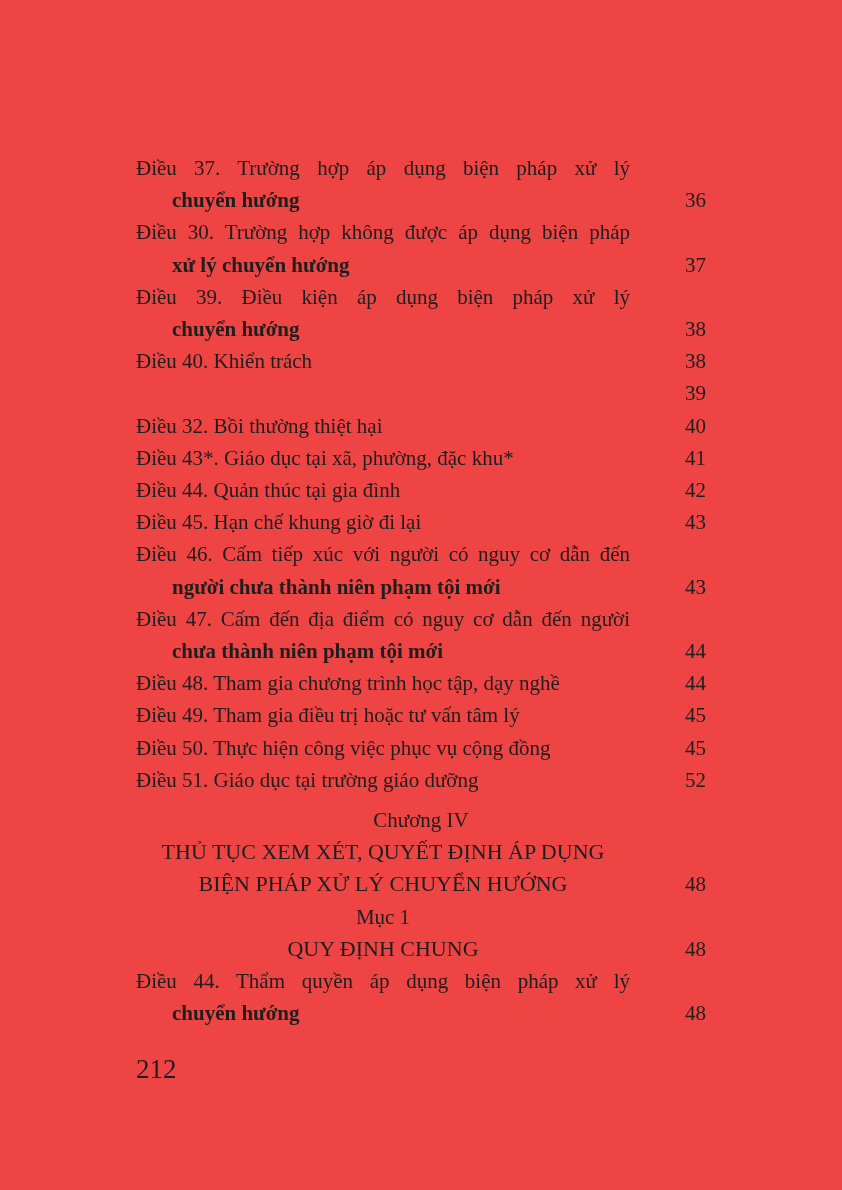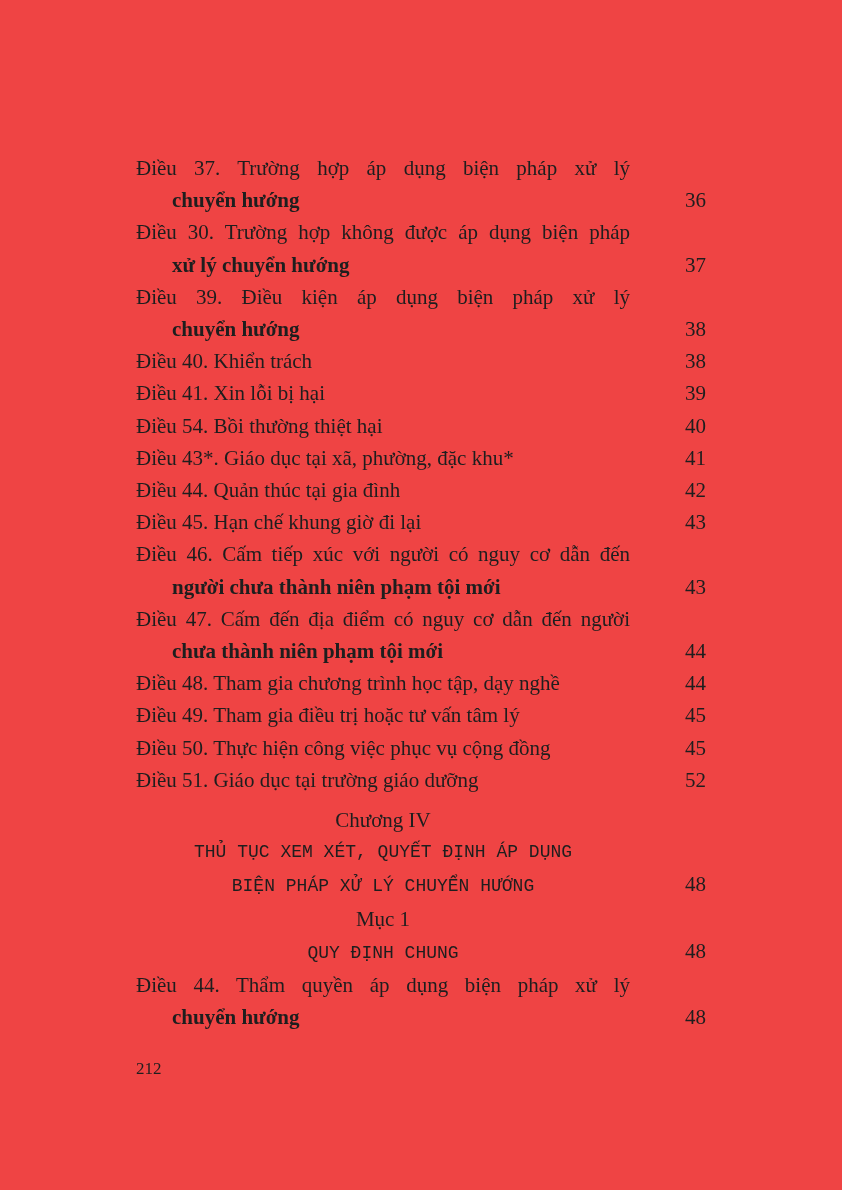--- a/index.html
+++ b/index.html
@@ -28,27 +28,27 @@
   
   .row.justify .txt {
     width: 494px;
     text-align: justify;
     text-align-last: justify;
   }
   
   .row.cont .txt { padding-left: 36px; font-weight: bold; }
   
   .row.center .txt { width: 494px; text-align: center; }
-  .row.caps .txt { font-size: 18px; font-family: Liberation Mono, monospace; }
-  .row.gap { margin-top: 8px; }
+  .row.caps .txt { font-size: 22px; }
+  .row.gap { margin-top: 8px; justify-content: center; }
   .it { }
   .footer-num {
     position: absolute;
     left: 136px; top: 1053px;
-    font-size: 17px;
+    font-size: 27px;
     line-height: 32px;
     color: #1e1e1e;
   }
 </style>
 </head>
 <body>
 
 <div class="page">
   <main class="toc" id="toc">
       <div class="row justify">
@@ -70,25 +70,24 @@
       </div>
       <div class="row cont">
         <span class="txt">chuyển hướng</span>
         <span class="num">38</span>
       </div>
       <div class="row">
         <span class="txt">Điều 40. Khiển trách</span>
         <span class="num">38</span>
       </div>
       <div class="row">
-        <span class="txt">Điều 41. Xin lỗi bị hại</span>
         <span class="num">39</span>
       </div>
       <div class="row">
-        <span class="txt">Điều 54. Bồi thường thiệt hại</span>
+        <span class="txt">Điều 32. Bồi thường thiệt hại</span>
         <span class="num">40</span>
       </div>
       <div class="row">
         <span class="txt"><span class="it">Điều 43*</span><span>. Giáo dục tại </span><span class="it">xã, phường, đặc khu*</span></span>
         <span class="num">41</span>
       </div>
       <div class="row">
         <span class="txt">Điều 44. Quản thúc tại gia đình</span>
         <span class="num">42</span>
       </div>

